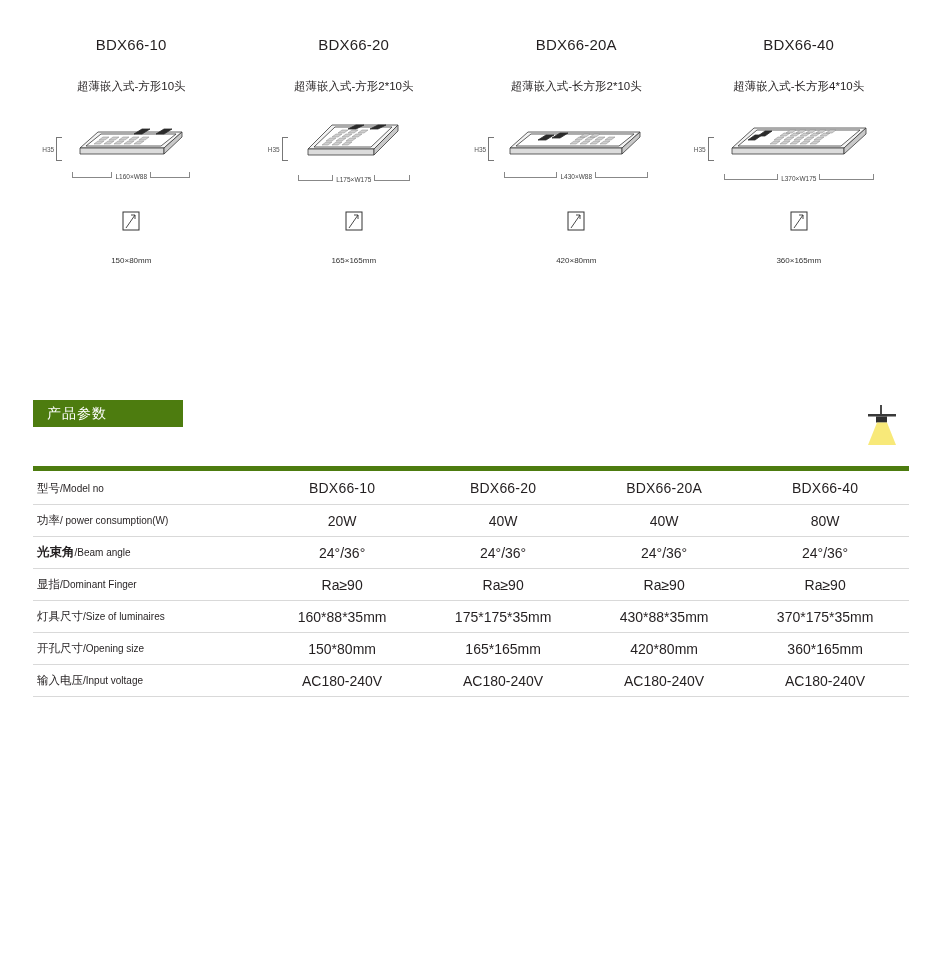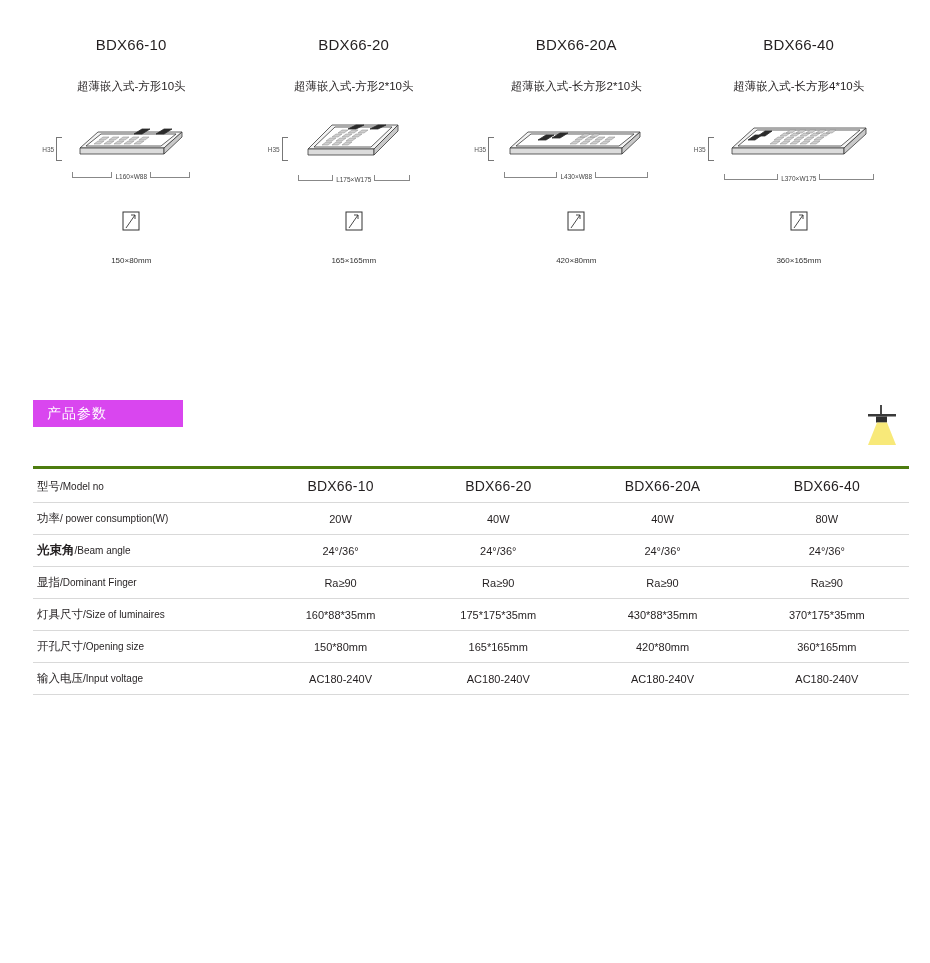--- a/index.html
+++ b/index.html
@@ -104,21 +104,21 @@
     color: #333;
   }
 
   
   .section-bar {
     position: absolute;
     left: 33px;
     top: 400px;
     width: 150px;
     height: 27px;
-    background: #d946ef;
+    background: #4d7c0f;
     color: #ffffff;
     font-size: 14px;
     display: flex;
     align-items: center;
     padding-left: 14px;
     box-sizing: border-box;
     letter-spacing: 1px;
   }
 
   
@@ -139,33 +139,33 @@
     border-collapse: collapse;
     font-size: 11px;
   }
   .spec-table td {
     border-bottom: 1px solid #d9d9d9;
     padding: 0;
     height: 31px;
     vertical-align: middle;
     color: #231f20;
   }
-  .spec-table tr:first-child td { border-top: 3px solid #4d7c0f; }
+  .spec-table tr:first-child td { border-top: 5px solid #4d7c0f; }
   .spec-table tr:first-child td { height: 33px; }
   .label-cell {
     width: 228px;
     padding-left: 4px !important;
     font-size: 11.5px;
     text-align: left;
   }
   .label-cell .cn { font-size: 11.5px; }
   .label-cell .en { font-size: 10px; }
   .val-cell {
     text-align: center;
-    font-size: 11px;
+    font-size: 14px;
   }
   .head-row td { font-size: 14px; }
   .head-row .val-cell { font-size: 14px; letter-spacing: .2px; }
   .beam-row .cn { font-weight: bold; font-size: 12.5px; margin-top: 9px; }
 </style>
 </head>
 <body>
 
 <div class="products">
 

